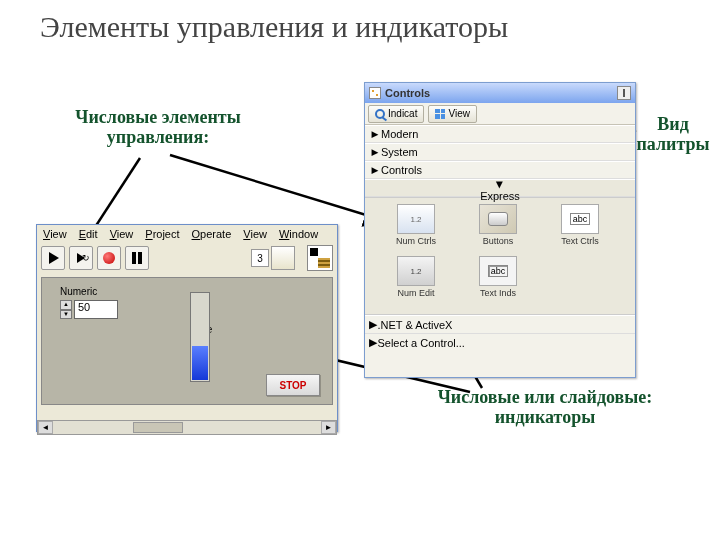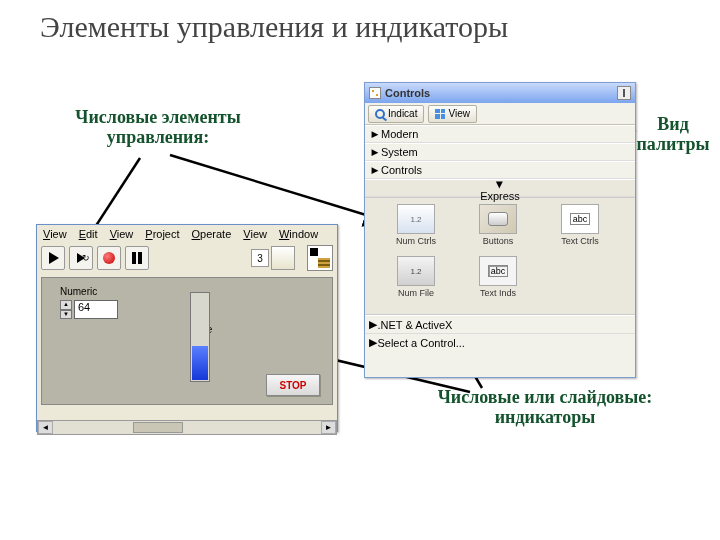--- a/index.html
+++ b/index.html
@@ -209,21 +209,21 @@
     </div>
     <div class="vi-icon"></div>
   </div>
   <div class="panel">
     <span class="lbl" style="top:8px;left:18px;">Numeric</span>
     <div class="numeric-wrap">
       <div class="spin">
           <div>▲</div>
           <div>▼</div>
         </div>
-      <div class="numeric-input">64</div>
+      <div class="numeric-input">50</div>
     </div>
     <span class="lbl" style="top:2px;left:148px;margin-top:44px;">Slide</span>
     <div class="slide">
       <div class="fill"></div>
     </div>
     <div class="stop-btn">STOP</div>
   </div>
   <div class="scroll-h">
     <div class="arr">◄</div>
     <div class="track">
@@ -283,21 +283,21 @@
         <div class="lbl">Buttons</div>
       </div>
       <div class="pal-item">
         <div class="ic ic-txtc"></div>
         <div class="lbl">Text Ctrls</div>
       </div>
     </div>
     <div class="icon-row">
       <div class="pal-item">
         <div class="ic ic-numi"></div>
-        <div class="lbl">Num File</div>
+        <div class="lbl">Num Edit</div>
       </div>
       <div class="pal-item">
         <div class="ic ic-txti"></div>
         <div class="lbl">Text Inds</div>
       </div>
     </div>
   </div>
 
   <div class="footer-row">
     <span class="arr">▶</span>

